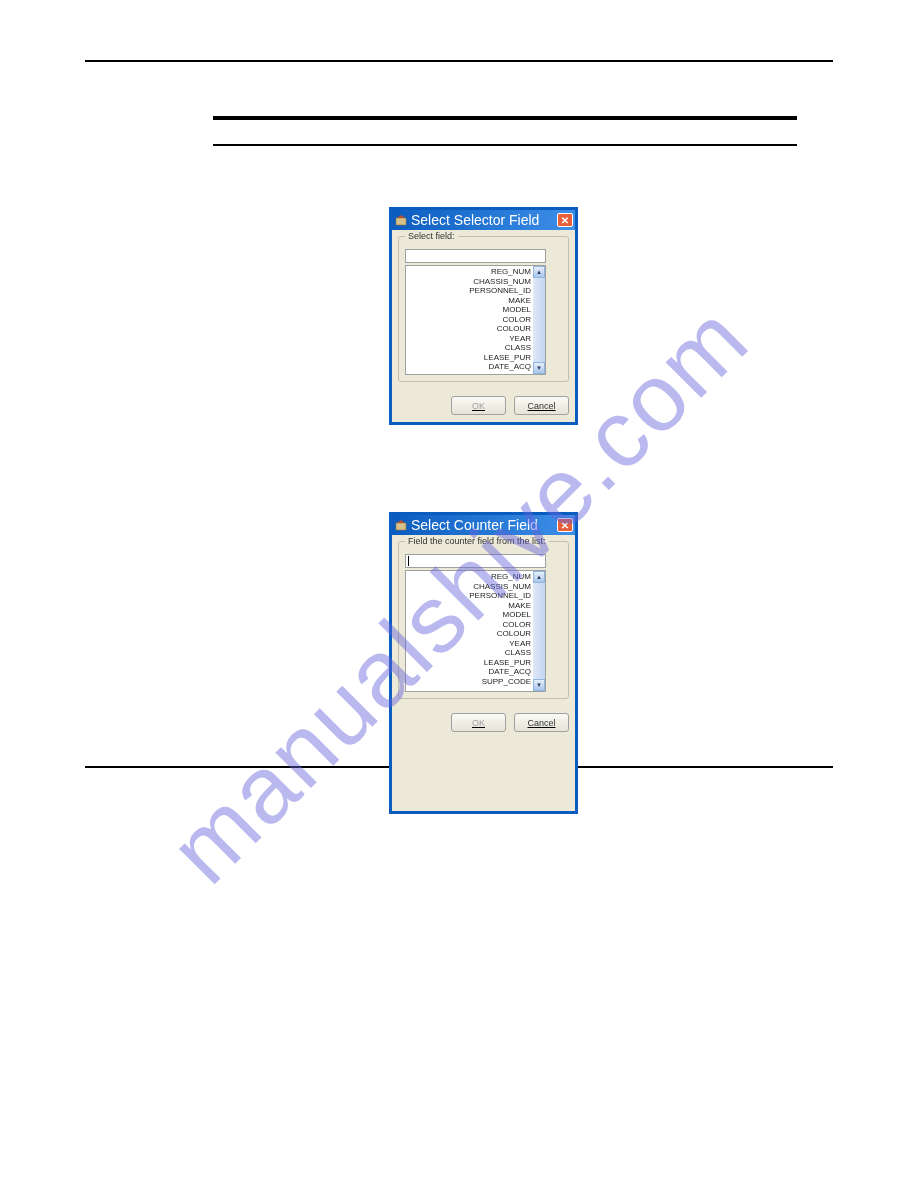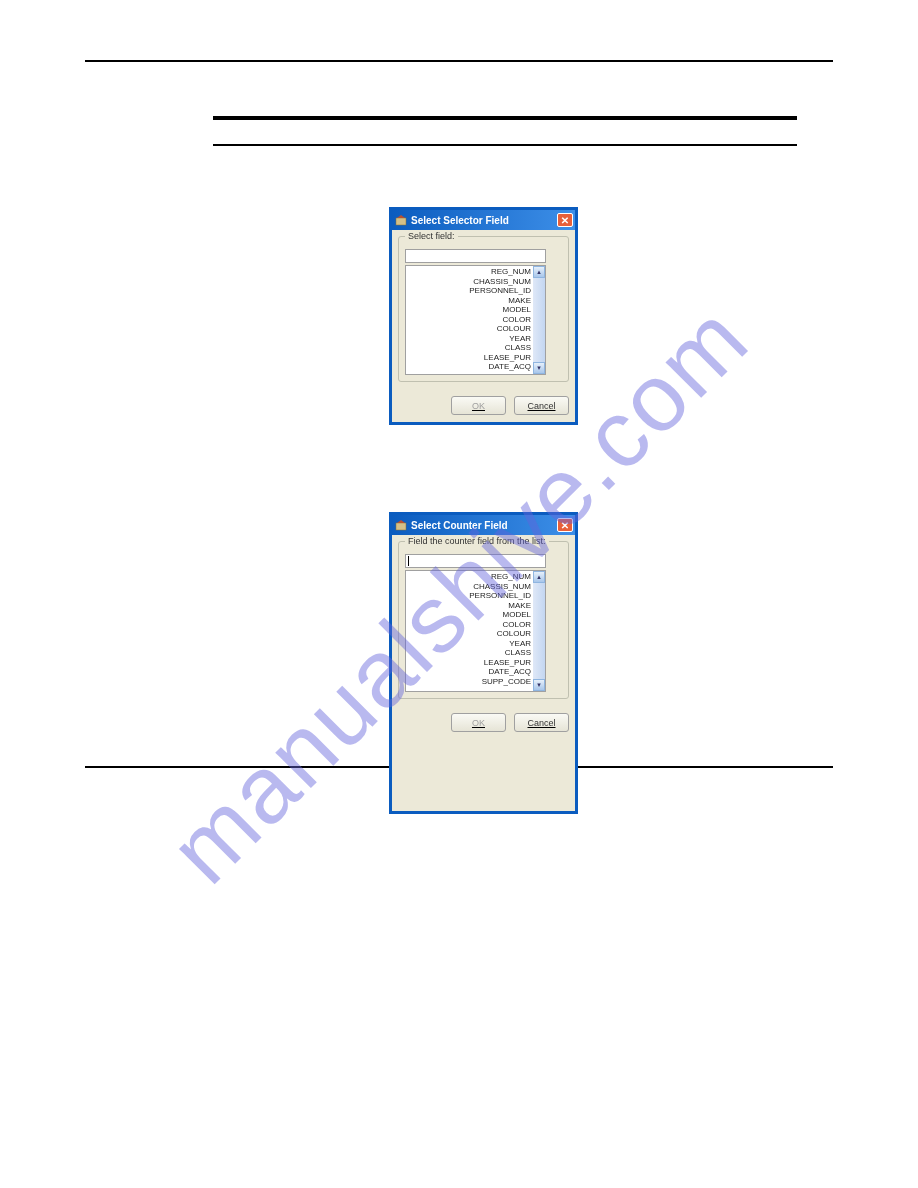--- a/index.html
+++ b/index.html
@@ -11,21 +11,21 @@
 .hr2 { position: absolute; left: 213px; top: 116px; width: 584px; height: 4px; background: #000; }
 .hr3 { position: absolute; left: 213px; top: 144px; width: 584px; height: 2px; background: #000; }
 .hr4 { position: absolute; left: 85px; top: 766px; width: 748px; height: 2px; background: #000; }
 
 .dialog { position: absolute; left: 389px; border: 3px solid #0b5cbf; background: #ece9d8; width: 189px; }
 .dialog1 { top: 207px; height: 218px; }
 .dialog2 { top: 512px; height: 302px; }
 
 .titlebar { height: 20px; background: linear-gradient(to right, #0b5cbf, #3d8fe8); display: flex; align-items: center; padding: 0 2px; gap: 3px; }
 .titlebar-icon { width: 14px; height: 14px; display: flex; align-items: center; justify-content: center; }
-.titlebar-title { color: #fff; font-size: 10px; font-weight: bold; flex: 1; }
+.titlebar-title { color: #fff; font-size: 14px; font-weight: normal; flex: 1; }
 .close-btn { width: 16px; height: 14px; background: #e7603a; border-radius: 2px; display: flex; align-items: center; justify-content: center; color: #fff; font-size: 10px; font-weight: bold; border: 1px solid #fff; cursor: pointer; }
 
 .body-area { padding: 6px; }
 .groupbox { border: 1px solid #c0c0b0; border-radius: 3px; position: relative; padding: 12px 22px 6px 6px; }
 .groupbox-label { position: absolute; top: -6px; left: 6px; background: #ece9d8; padding: 0 3px; font-size: 9px; color: #333; }
 
 .textfield { width: 100%; height: 14px; background: #fff; border: 1px solid #a0a0a0; margin-bottom: 2px; font-size: 9px; padding: 0 2px; }
 .textfield .cursor { display: inline-block; width: 1px; height: 10px; background: #000; vertical-align: middle; }
 
 .listbox-wrap { display: flex; border: 1px solid #a0a0a0; background: #fff; }

